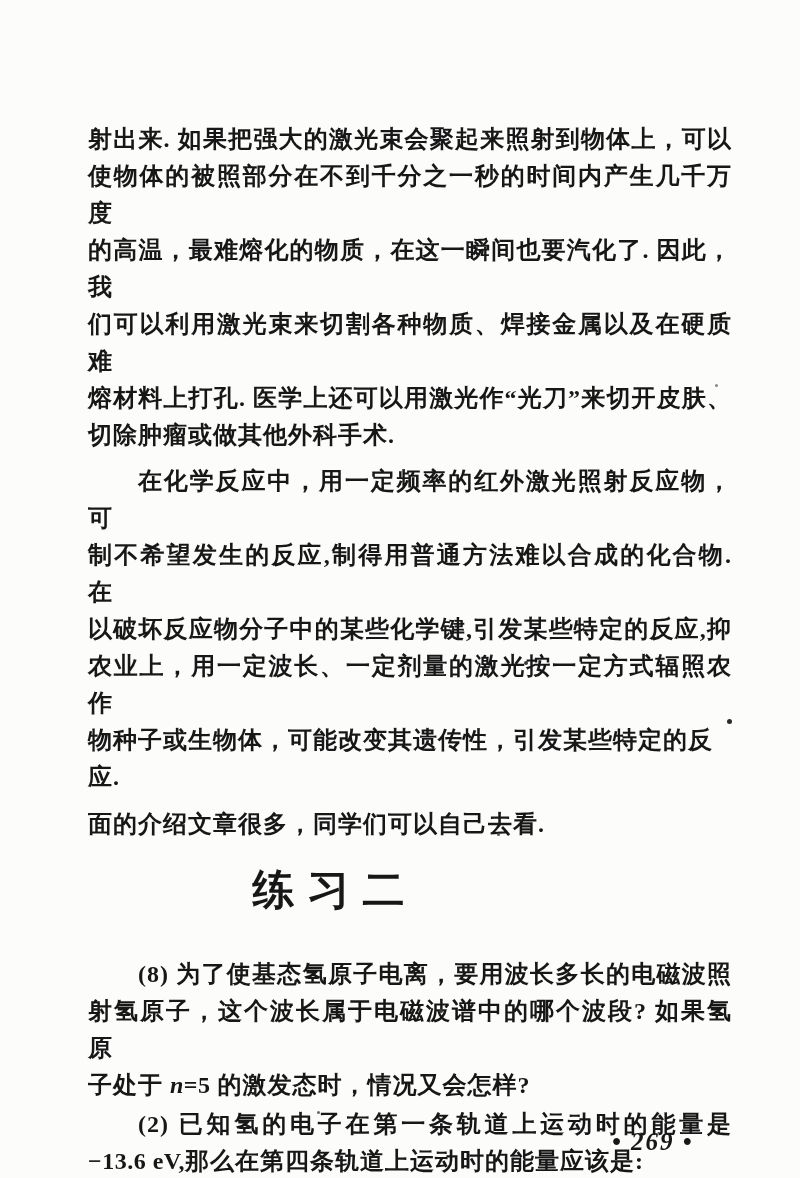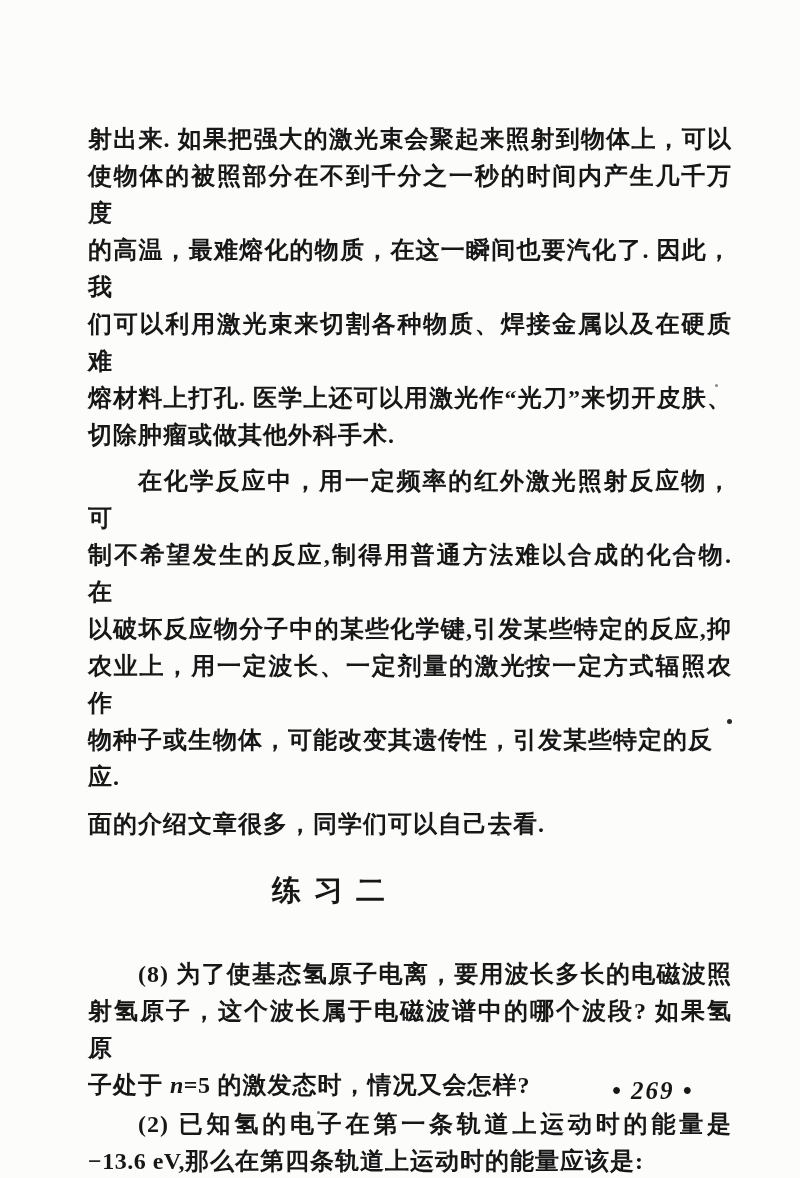--- a/index.html
+++ b/index.html
@@ -18,30 +18,30 @@
   .line {
     font-size:24px; line-height:37px; font-weight:600;
     letter-spacing:1px;
   }
   .line.full { text-align:justify; text-align-last:justify; }
   .line.ind { text-indent:50px; }
   .para + .para { margin-top:9px; }
   .para.p3 { margin-top:10px; }
   .heading {
     margin:26px 0 0 0; text-align:center; transform:translateX(-75px);
-    font-size:29px; line-height:42px; font-weight:700; letter-spacing:13px;
+    font-size:42px; line-height:42px; font-weight:700; letter-spacing:13px;
   }
   .exercises { margin-top:45px; }
   .ex2 { margin-top:2px; }
   .latin { font-family:"Liberation Serif", serif; letter-spacing:0.5px; }
   .var { font-style:italic; }
   .options { margin-top:-4px; margin-left:64px; }
   .option-row { display:flex; align-items:center; height:57px; font-weight:600; }
   .page-number {
-    position:absolute; left:612px; top:1077px;
+    position:absolute; left:612px; top:1128px;
     font-size:25px; font-style:italic; font-weight:700; letter-spacing:2px;
   }
   .speck { position:absolute; background:#2b2b2b; border-radius:50%; }
 </style>
 </head>
 <body>
 
 <div class="page">
   <div class="text-block">
 

